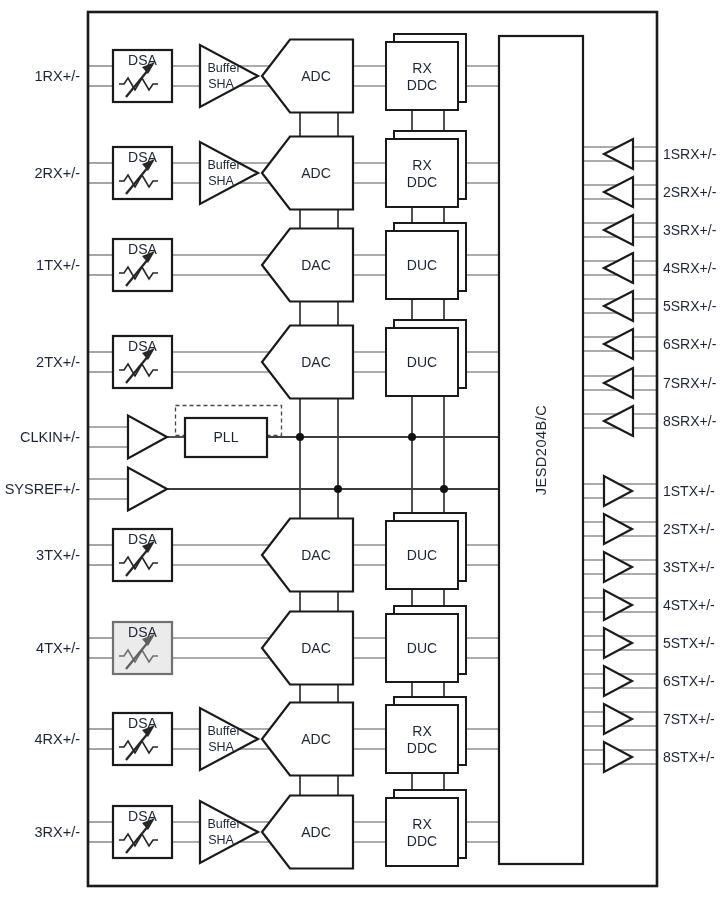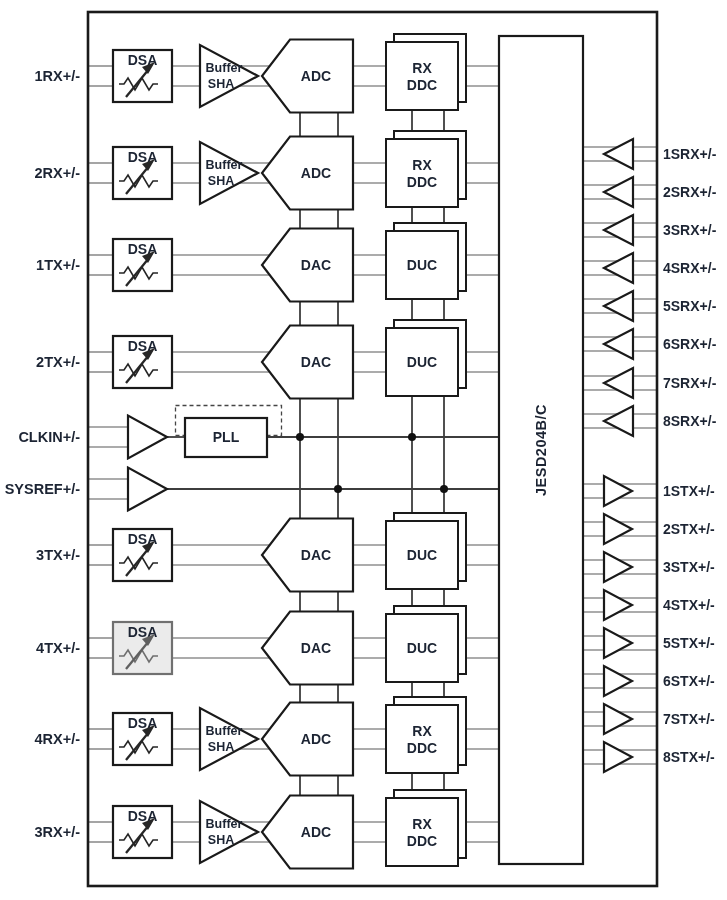--- a/index.html
+++ b/index.html
@@ -1,20 +1,20 @@
 <!DOCTYPE html>
 <html style="--wire: #8f8f8f; --trunk: #3d3d3d; --blk: #1a1a1a; --ink: #1c2433; --dis-fill: #ebebeb; --dis-border: #707070; --bg: #ffffff;"><head>
 <meta charset="utf-8">
 <style>
   :root{
     --wire:#8f8f8f; --trunk:#3d3d3d; --blk:#1a1a1a; --ink:#1c2433;
     --dis-fill:#ebebeb; --dis-border:#707070; --bg:#ffffff;
   }
   html,body{margin:0;padding:0;background:var(--bg);}
-  #stage{width:614px;height:900px;position:relative;background:var(--bg);font-weight:bold;}
+  #stage{width:614px;height:900px;position:relative;background:var(--bg);}
   svg{display:block;}
   text{font-family:"Liberation Sans","DejaVu Sans",sans-serif;fill:var(--ink);}
   .portlbl{font-size:14.5px;}
   .serlbl{font-size:14px;}
   .blklbl{font-size:14px;}
   .amplbl{font-size:12.5px;}
   .jesdlbl{font-size:14.5px;letter-spacing:.5px;}
   .wire{stroke:var(--wire);stroke-width:1.6;fill:none;}
   .trunk{stroke:var(--trunk);stroke-width:1.8;fill:none;}
   .blk{fill:#fff;stroke:var(--blk);stroke-width:2.2;}

